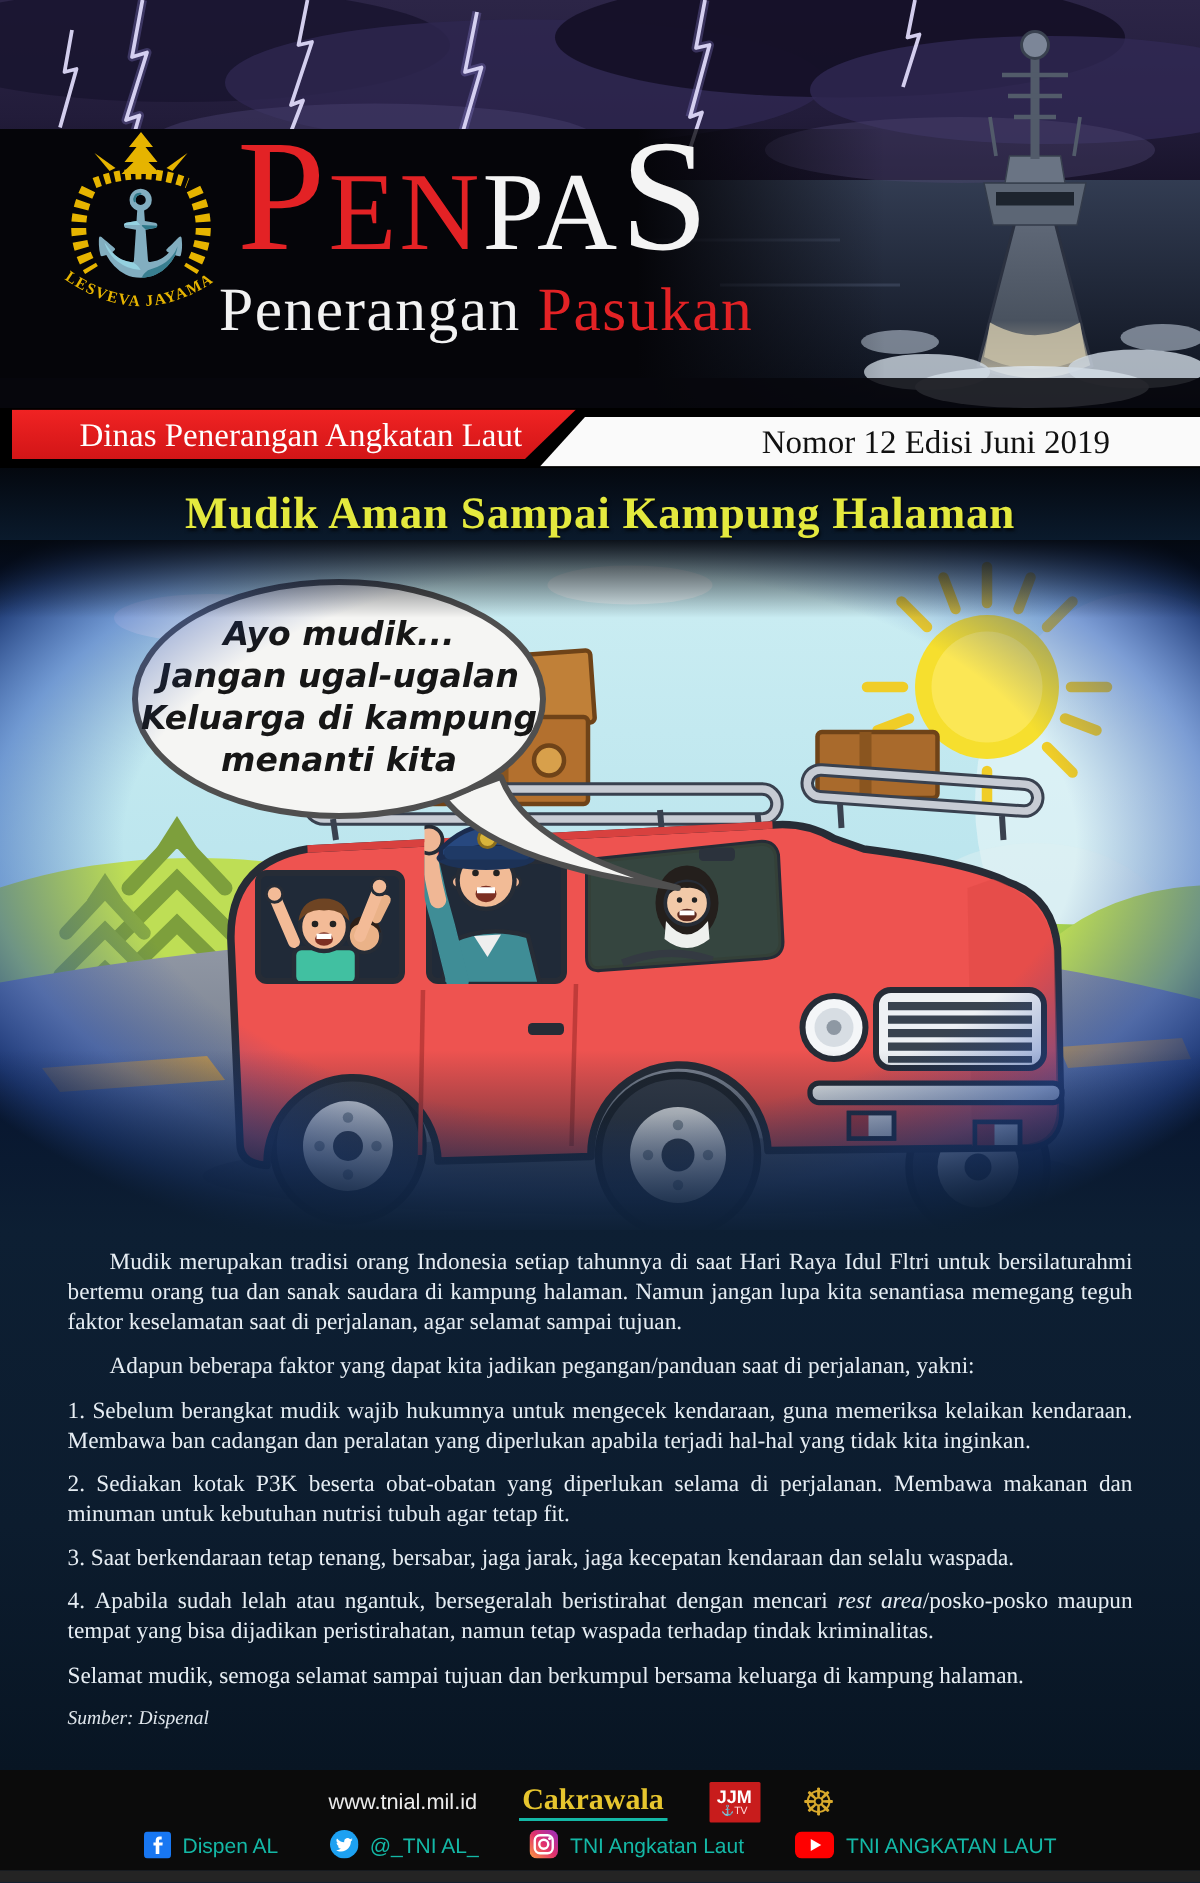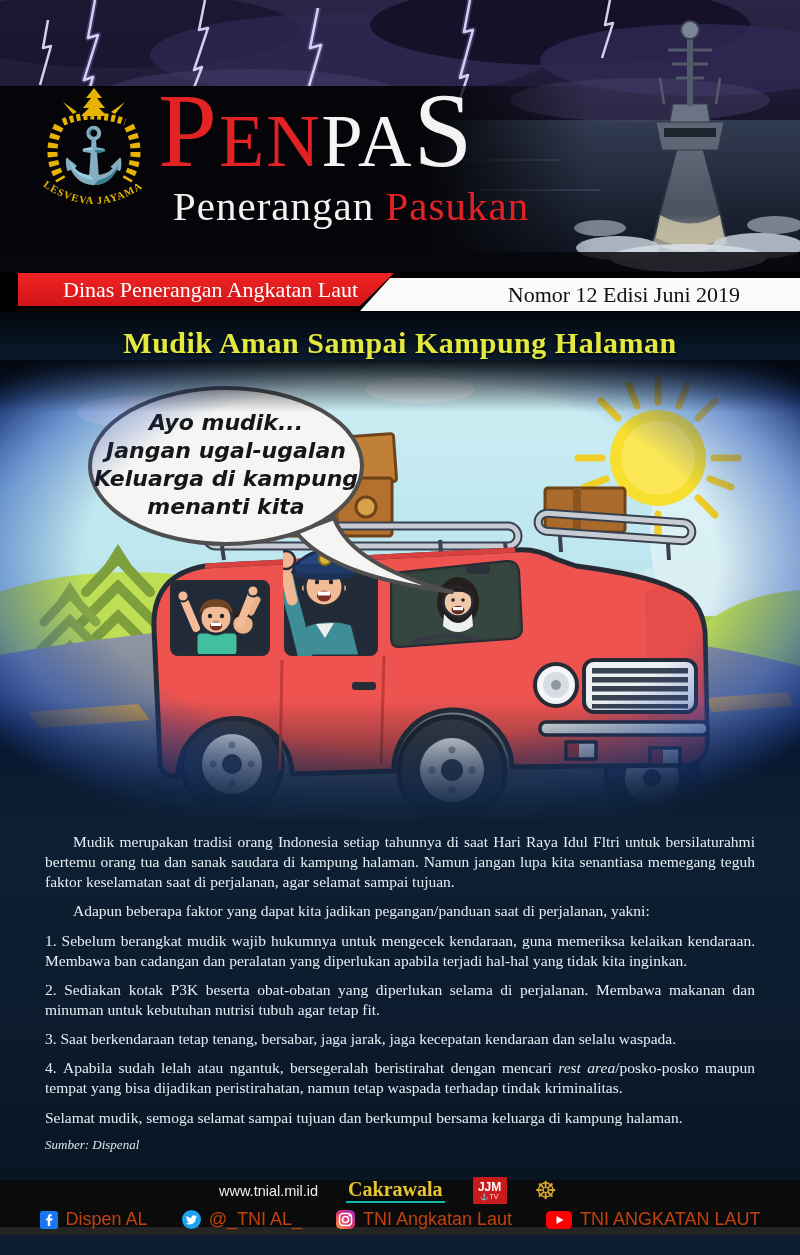--- a/index.html
+++ b/index.html
@@ -8,27 +8,27 @@
 
   
   .header { position:relative; width:800px; height:272px; background:#07070d; overflow:hidden; }
   .header svg.bg { position:absolute; inset:0; }
   .emblem { position:absolute; left:33px; top:82px; width:122px; height:136px; }
   .penpas { position:absolute; left:158px; top:78px; white-space:nowrap; line-height:1; letter-spacing:2px; }
   .penpas .big { font-size:106px; }
   .penpas .small { font-size:74px; }
   .penpas .red { color:#e32225; }
   .penpas .white { color:#f4f4f4; }
-  .subtitle { position:absolute; left:173px; top:186px; font-size:41px; line-height:1; white-space:nowrap; letter-spacing:1px; }
+  .subtitle { position:absolute; left:146px; top:186px; font-size:41px; line-height:1; white-space:nowrap; letter-spacing:1px; }
   .subtitle .white { color:#f2f2f2; }
   .subtitle .red { color:#e32225; }
 
   
   .banner { position:relative; width:800px; height:40px; background:#000; }
-  .banner-red { position:absolute; left:18px; top:1px; width:376px; height:33px;
+  .banner-red { position:absolute; left:8px; top:1px; width:376px; height:33px;
     background:linear-gradient(180deg,#f02323,#d21517);
     clip-path:polygon(0 0, 100% 0, calc(100% - 34px) 100%, 0 100%);
     display:flex; align-items:center; padding-left:45px;
     color:#fff; font-size:22px; }
   .banner-white { position:absolute; left:360px; top:6px; width:440px; height:33px;
     background:#fafafa;
     clip-path:polygon(30px 0, 100% 0, 100% 100%, 0 100%);
     display:flex; align-items:center; justify-content:flex-end; padding-right:60px;
     color:#111; font-size:22px; }
 
@@ -46,35 +46,35 @@
   
   .bodytext { width:800px; height:360px; padding:12px 45px 0 45px;
     background:linear-gradient(180deg,#0d1f33 0%, #0c1c2e 55%, #081523 100%);
     color:#e6edf3; font-size:15.5px; line-height:1.3; text-align:justify; overflow:hidden; }
   .bodytext p { margin:0 0 9px 0; }
   .bodytext p.indent { text-indent:28px; }
   .source { margin-top:4px; font-style:italic; font-size:13px; color:#dfe6ec; }
   .ital { font-style:italic; }
 
   
-  .footer { width:800px; height:47px; background:#0b0b0b; display:flex; flex-direction:column;
+  .footer { width:800px; height:67px; background:#0b0b0b; display:flex; flex-direction:column;
     align-items:center; justify-content:center; gap:5px; font-family:"Liberation Sans", sans-serif; }
   .foot-row { display:flex; align-items:center; }
   .foot-row1 { gap:28px; transform:translateX(-12px); }
   .foot-row2 { gap:34px; }
   .site { color:#ececec; font-size:14.5px; }
   .cakrawala { color:#e6c52e; font-size:20px; font-weight:bold; font-family:"Liberation Serif", serif;
     border-bottom:2px solid #14b8a6; line-height:1.05; padding:0 2px 1px 2px; }
   .jjm { background:#c81c1c; border-radius:1px; width:34px; height:27px; display:flex; flex-direction:column;
     align-items:center; justify-content:center; line-height:1; }
   .jjm .l1 { color:#fff; font-weight:bold; font-size:12px; }
   .jjm .l2 { color:#ffd9d9; font-size:7px; }
   .wheel { color:#d9a92c; font-size:25px; line-height:1; font-family:"DejaVu Sans", sans-serif; }
   .social { display:flex; align-items:center; gap:8px; }
-  .social .lbl { color:#c2410c; font-size:18px; }
+  .social .lbl { color:#14b8a6; font-size:14px; }
   .bottom-strip { width:800px; height:8px; background:#242424; }
 </style>
 </head>
 <body>
 
 <div class="header">
   <svg class="bg" width="800" height="272" viewBox="0 0 800 272">
     <defs>
       <linearGradient id="skyG" x1="0" y1="0" x2="0" y2="1">
         <stop offset="0" stop-color="#2c2547"></stop>

